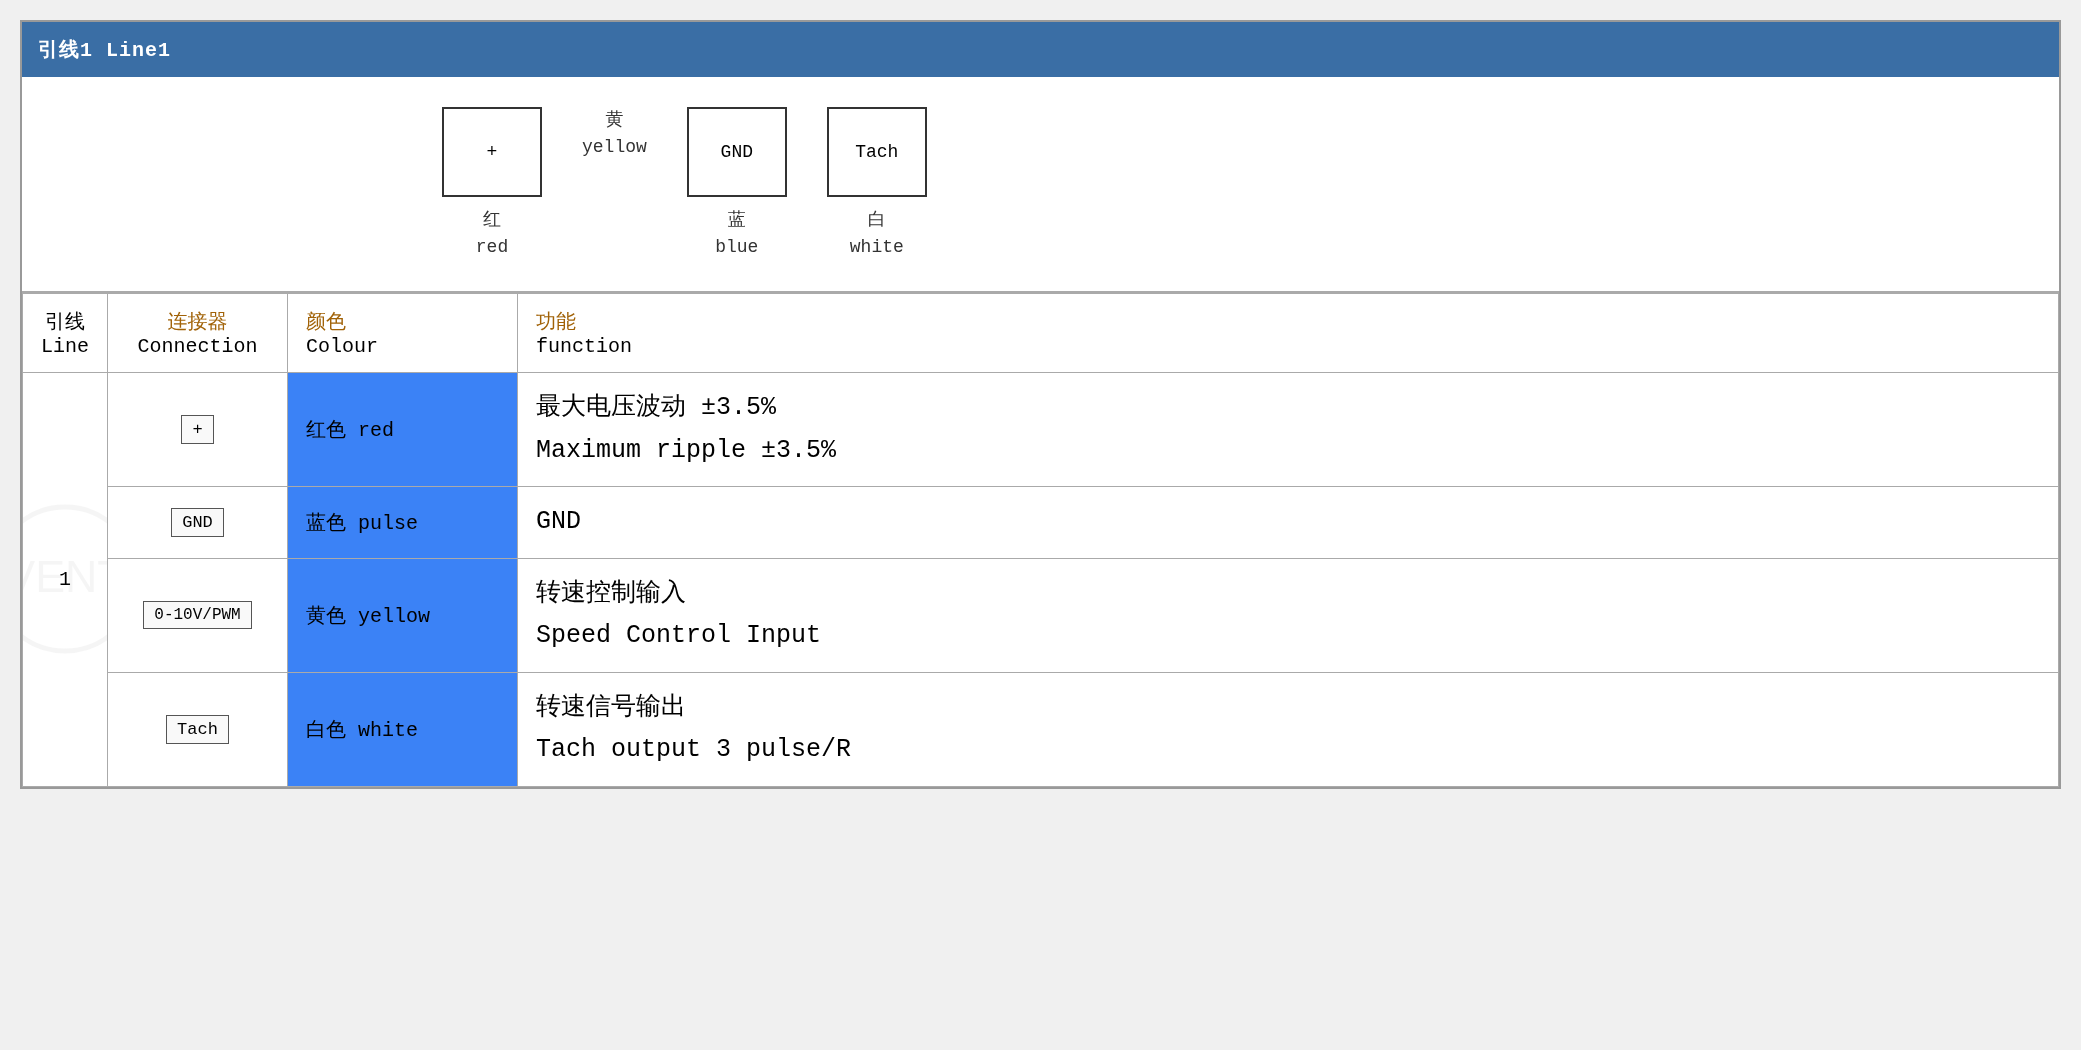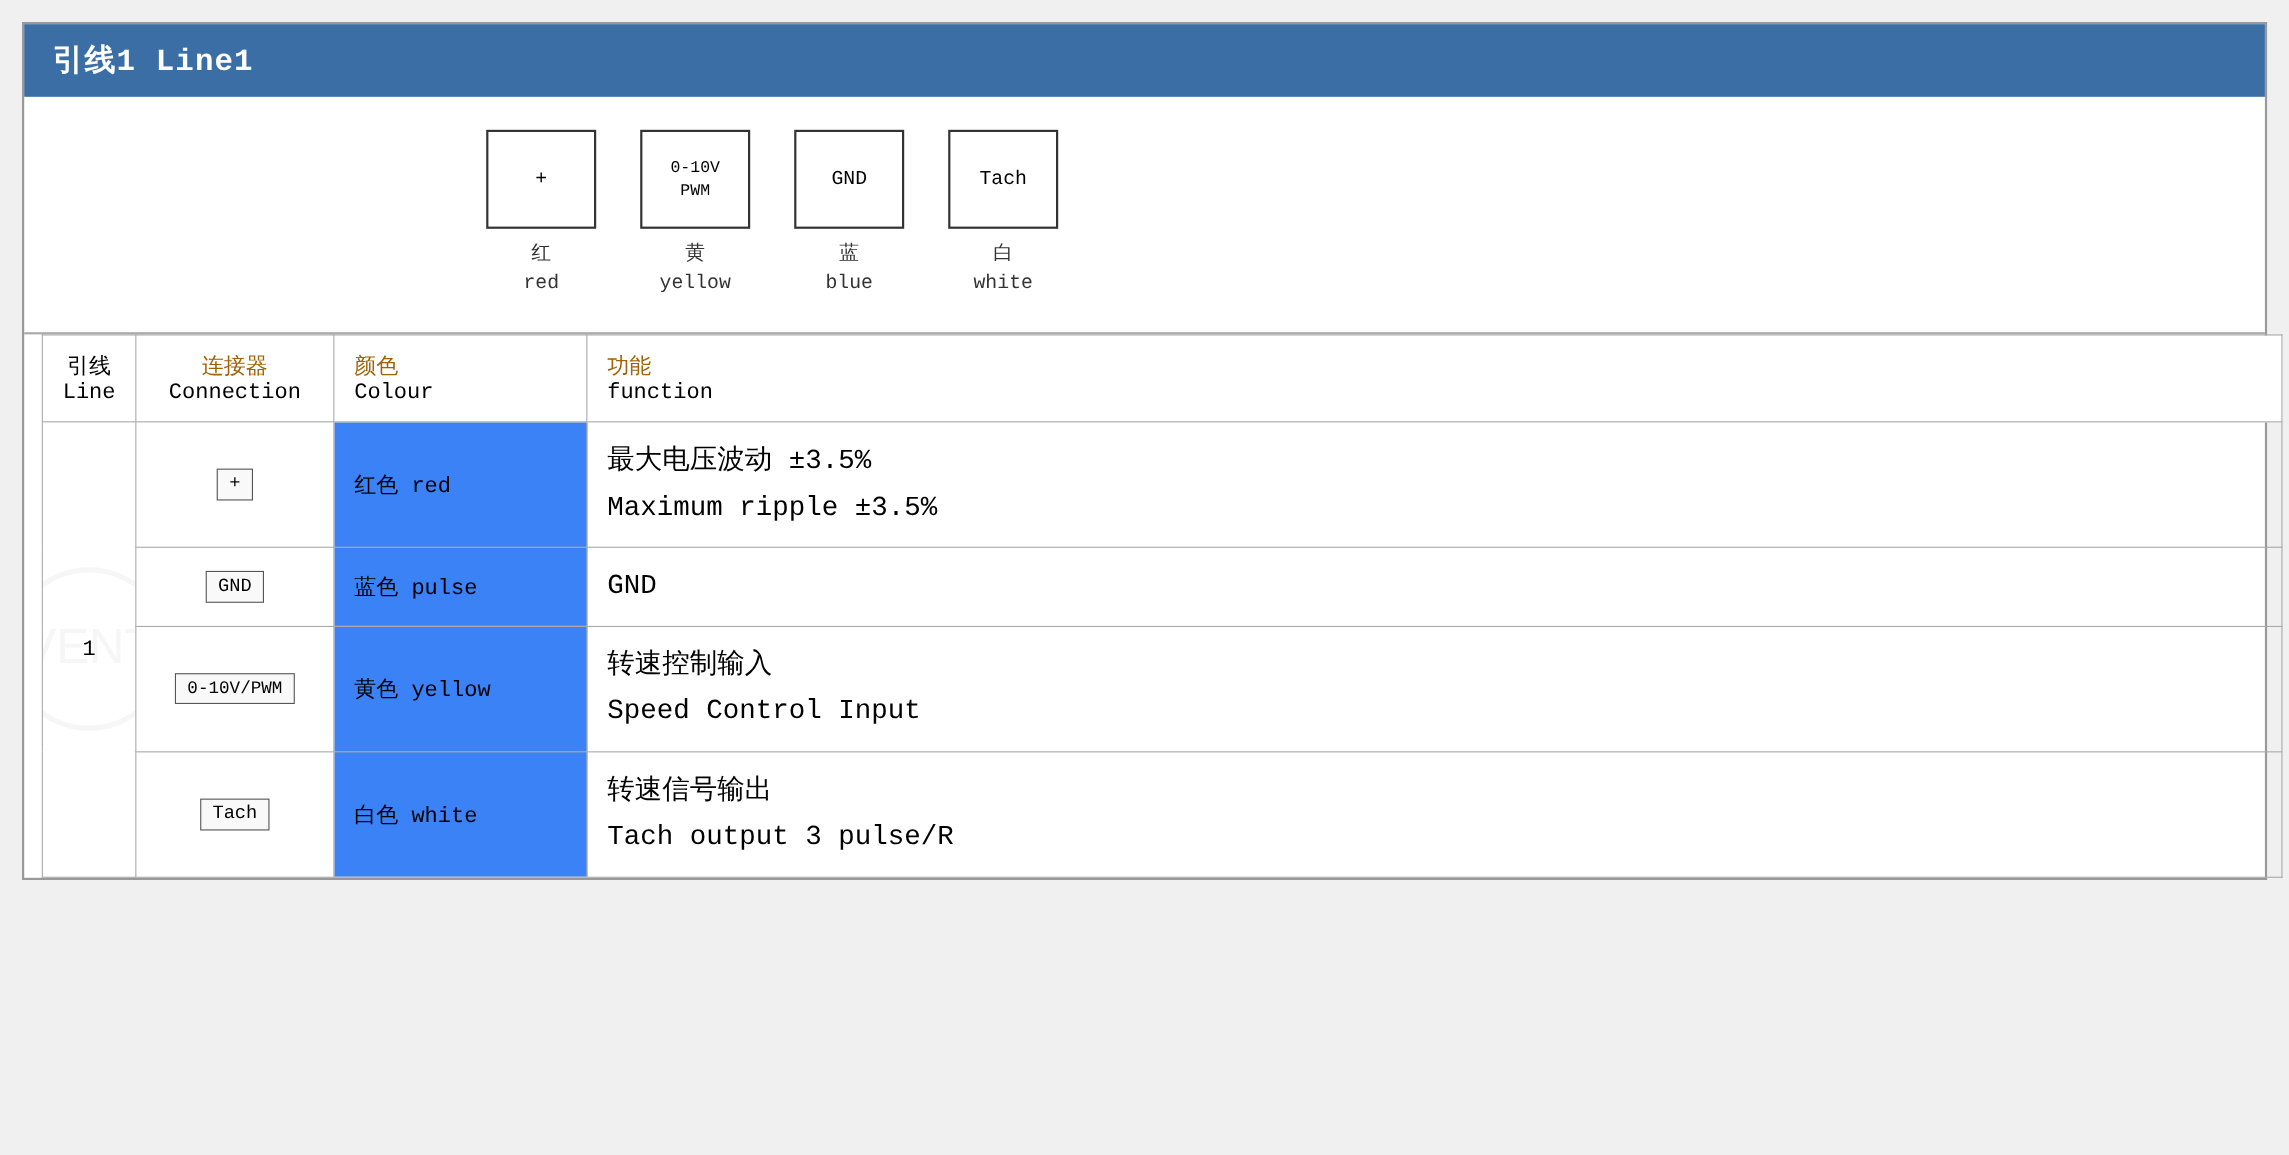--- a/index.html
+++ b/index.html
@@ -19,23 +19,23 @@
 
     .table-wrapper {
       width: 2041px;
       border: 2px solid #999;
       background: #fff;
     }
 
     .title-row {
       background: #3a6ea5;
       color: #fff;
-      font-size: 28px;
+      font-size: 20px;
       font-weight: bold;
-      padding: 14px 26px;
+      padding: 14px 16px;
       letter-spacing: 1px;
     }
 
     .diagram-row {
       padding: 30px 40px 30px 40px;
       display: flex;
       align-items: flex-start;
       justify-content: flex-start;
       border-bottom: 2px solid #aaa;
       min-height: 200px;
@@ -74,21 +74,20 @@
     .connector-label {
       text-align: center;
       font-size: 18px;
       line-height: 1.5;
       color: #333;
     }
 
     .main-table {
       width: 100%;
       border-collapse: collapse;
-      margin-left: 16px;
     }
 
     .main-table td {
       border: 1px solid #aaa;
       padding: 14px 18px;
       vertical-align: middle;
       font-size: 20px;
       font-family: 'Courier New', Courier, monospace;
     }
 
@@ -168,23 +167,20 @@
         <div class="connector-box">
           <span>+</span>
         </div>
         <div class="connector-label">
           <div>红</div>
           <div>red</div>
         </div>
       </div>
 
       <div class="connector-item">
-        <div class="connector-box" style="font-size:15px; line-height:1.4; text-align:center;">
-          <span>0-10V<br>PWM</span>
-        </div>
         <div class="connector-label">
           <div>黄</div>
           <div>yellow</div>
         </div>
       </div>
 
       <div class="connector-item">
         <div class="connector-box">
           <span>GND</span>
         </div>

